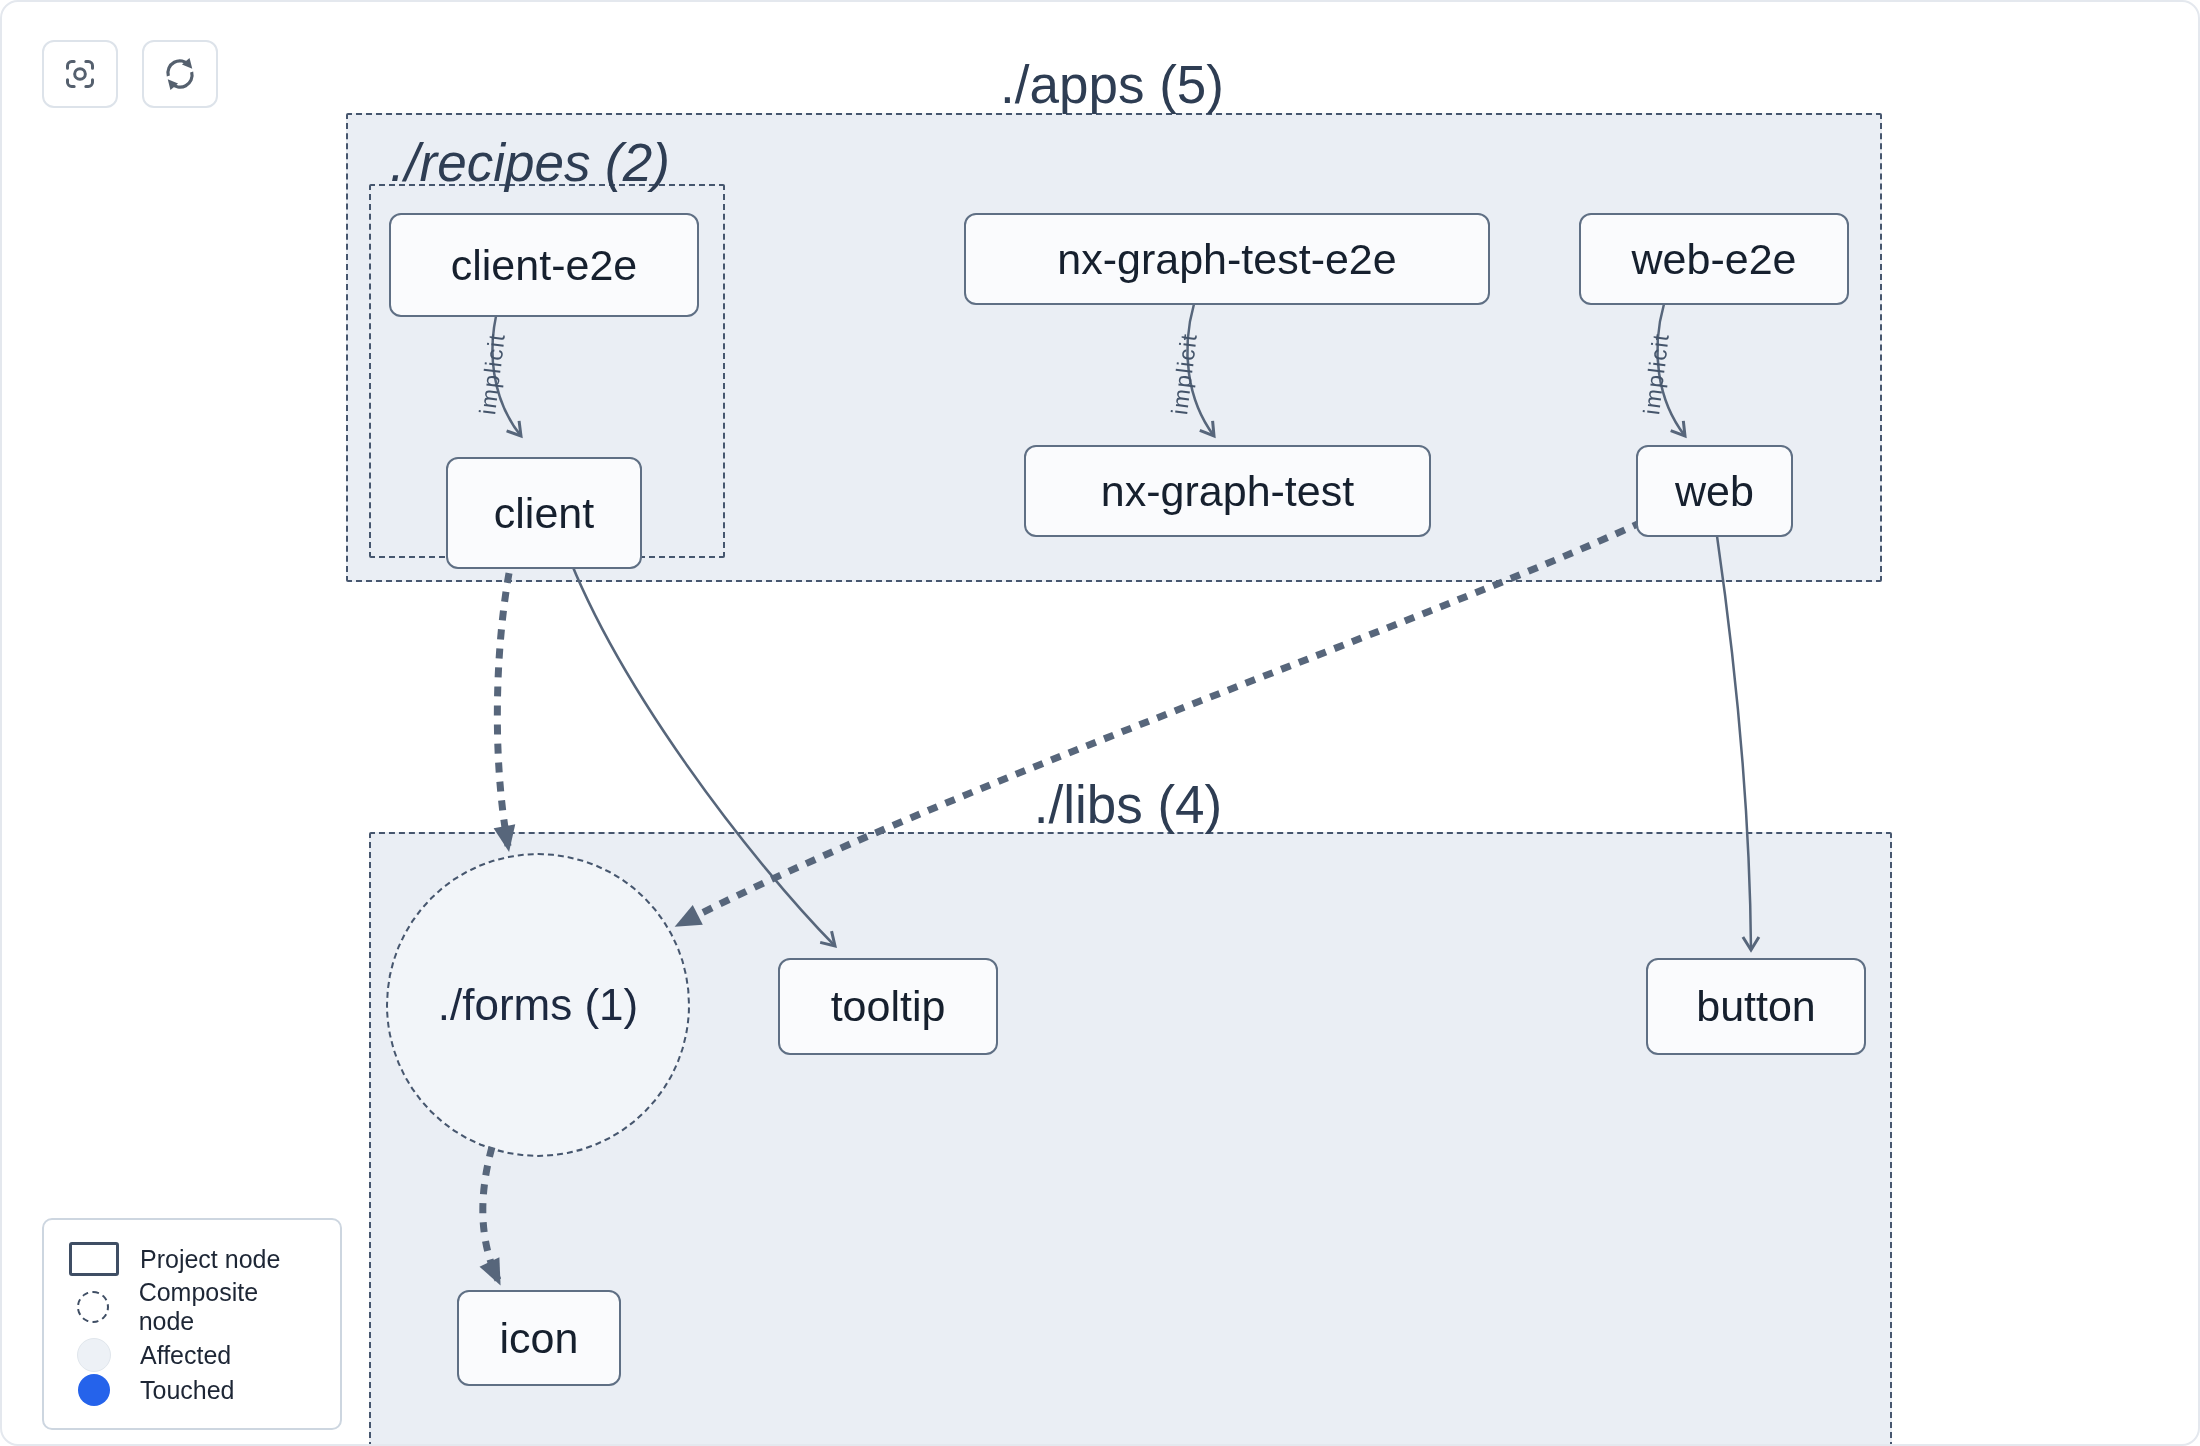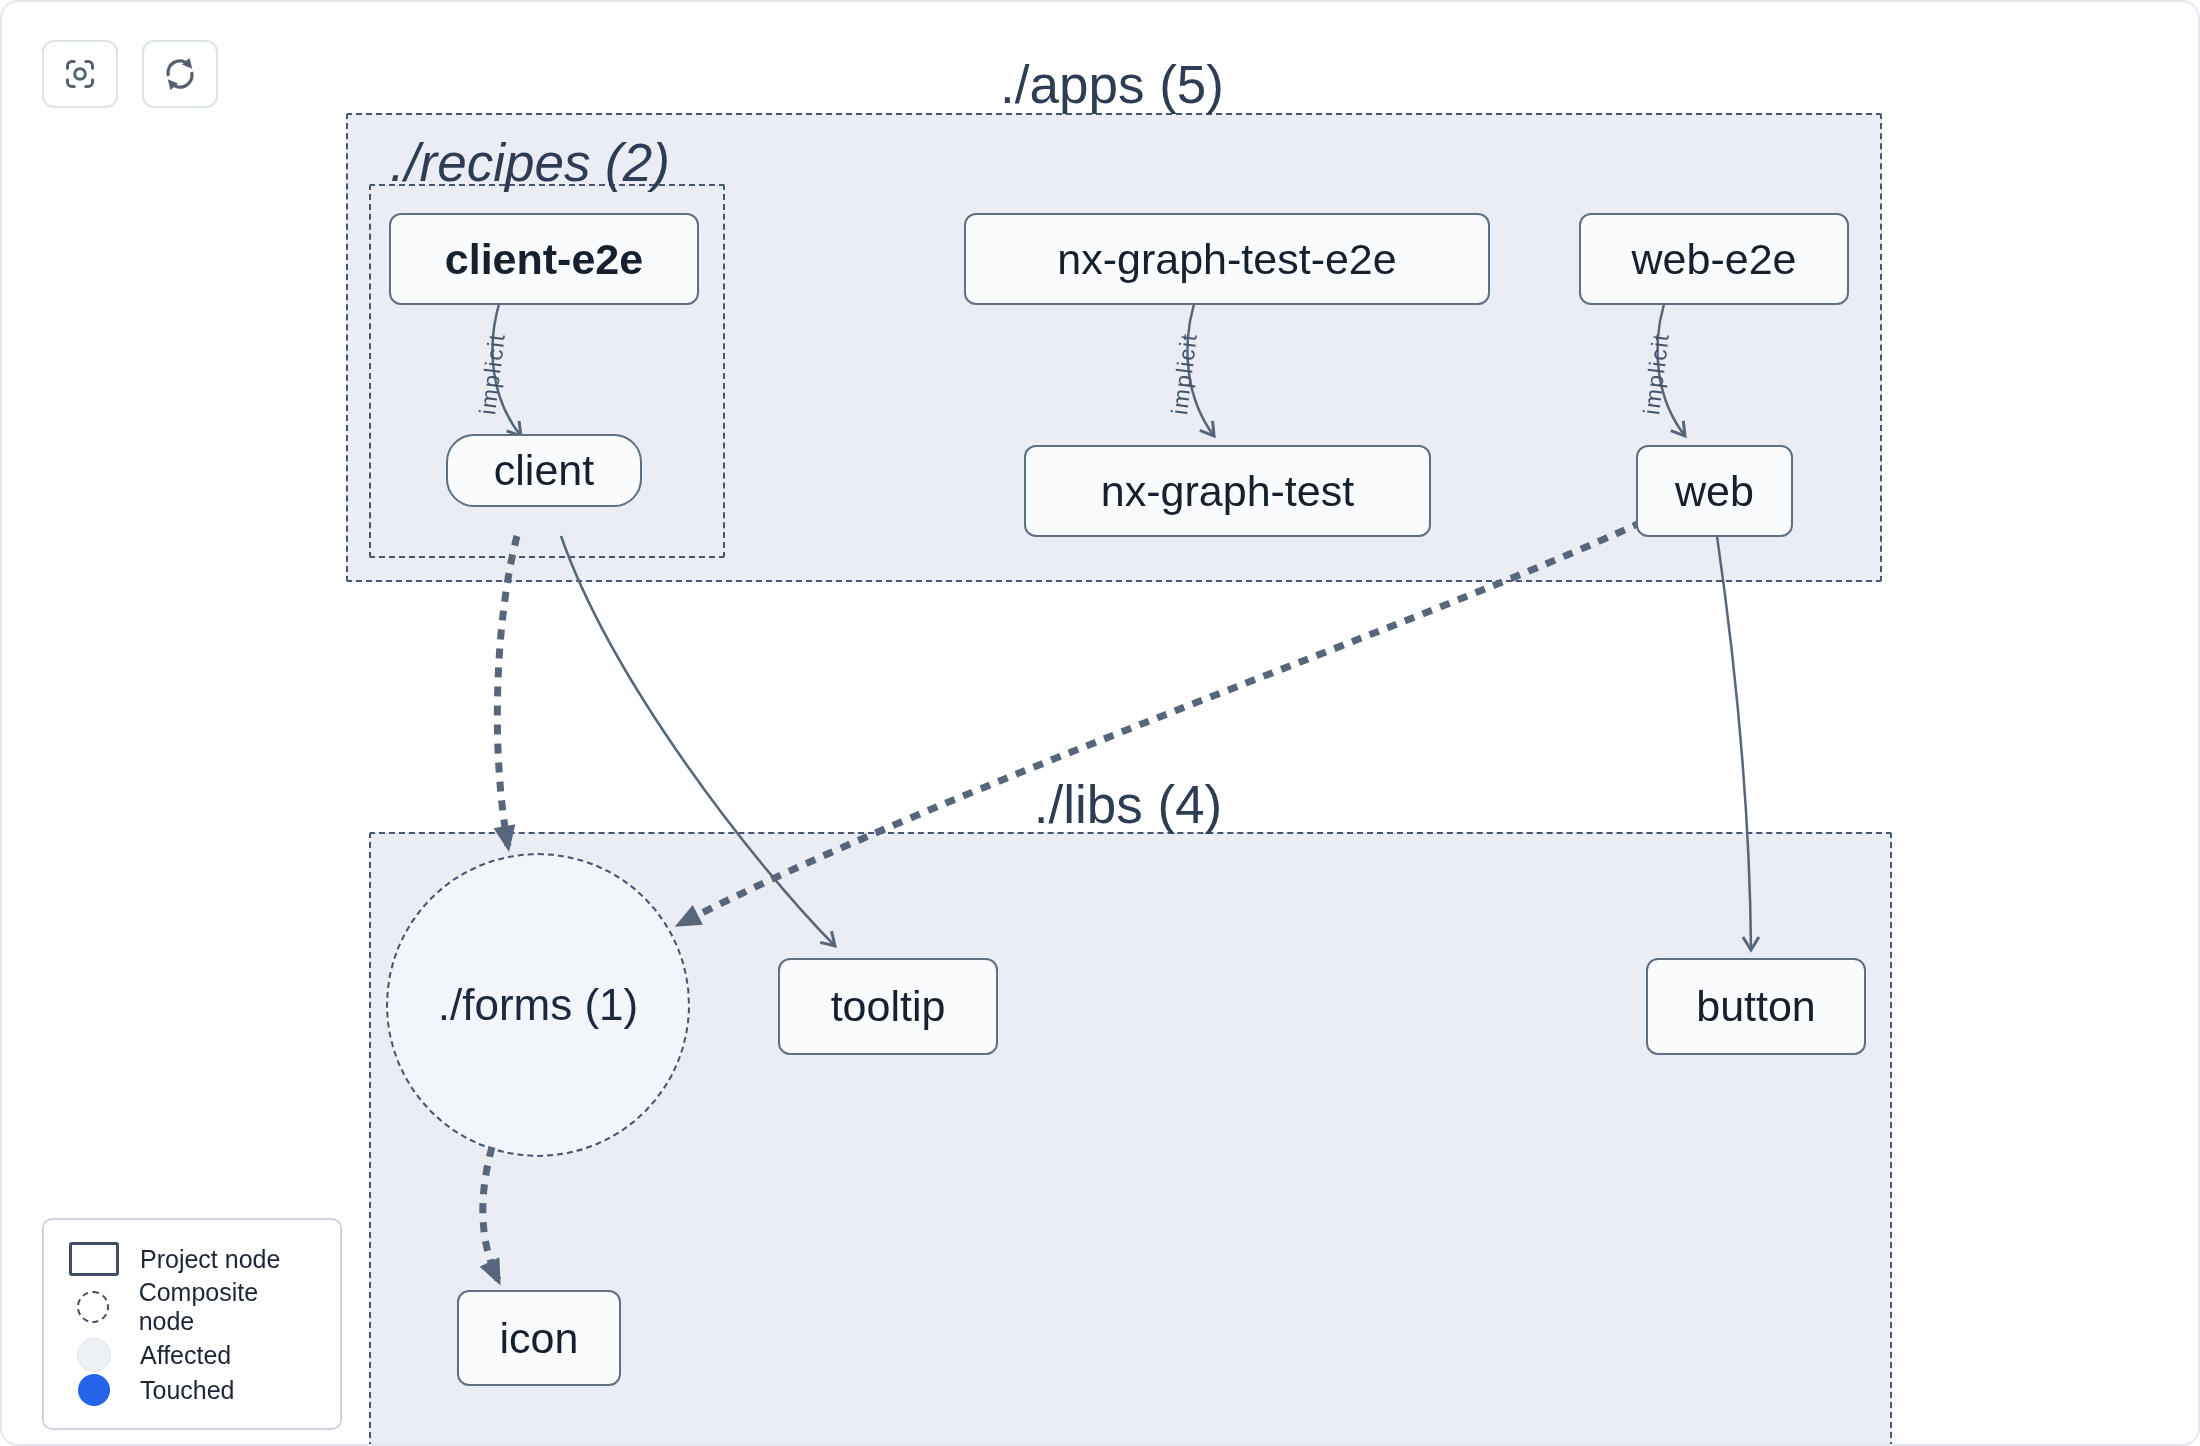--- a/index.html
+++ b/index.html
@@ -82,30 +82,30 @@
 
     <text class="edge-label" text-anchor="middle" dominant-baseline="middle" transform="translate(492 372) rotate(-83)">implicit</text>
     <text class="edge-label" text-anchor="middle" dominant-baseline="middle" transform="translate(1184 372) rotate(-83)">implicit</text>
     <text class="edge-label" text-anchor="middle" dominant-baseline="middle" transform="translate(1656 372) rotate(-83)">implicit</text>
   </svg>
 
   <div class="group-label" style="left:1110px; top:52px;">./apps (5)</div>
   <div class="group-label" style="left:528px; top:130px;font-style:italic;">./recipes (2)</div>
   <div class="group-label" style="left:1126px; top:772px;">./libs (4)</div>
 
-  <div class="node" style="left:387px; top:211px; width:310px; height:92px;font-weight:bold;">
+  <div class="node" style="left:387px; top:211px; width:310px; height:104px;">
     <span>client-e2e</span>
   </div>
   <div class="node" style="left:962px; top:211px; width:526px; height:92px;">
     <span>nx-graph-test-e2e</span>
   </div>
   <div class="node" style="left:1577px; top:211px; width:270px; height:92px;">
     <span>web-e2e</span>
   </div>
-  <div class="node" style="left:444px; top:432px; width:196px; height:73px;border-radius:28px;">
+  <div class="node" style="left:444px; top:455px; width:196px; height:112px;">
     <span>client</span>
   </div>
   <div class="node" style="left:1634px; top:443px; width:157px; height:92px;">
     <span>web</span>
   </div>
   <div class="node" style="left:1022px; top:443px; width:407px; height:92px;">
     <span>nx-graph-test</span>
   </div>
   <div class="node" style="left:776px; top:956px; width:220px; height:97px;">
     <span>tooltip</span>

